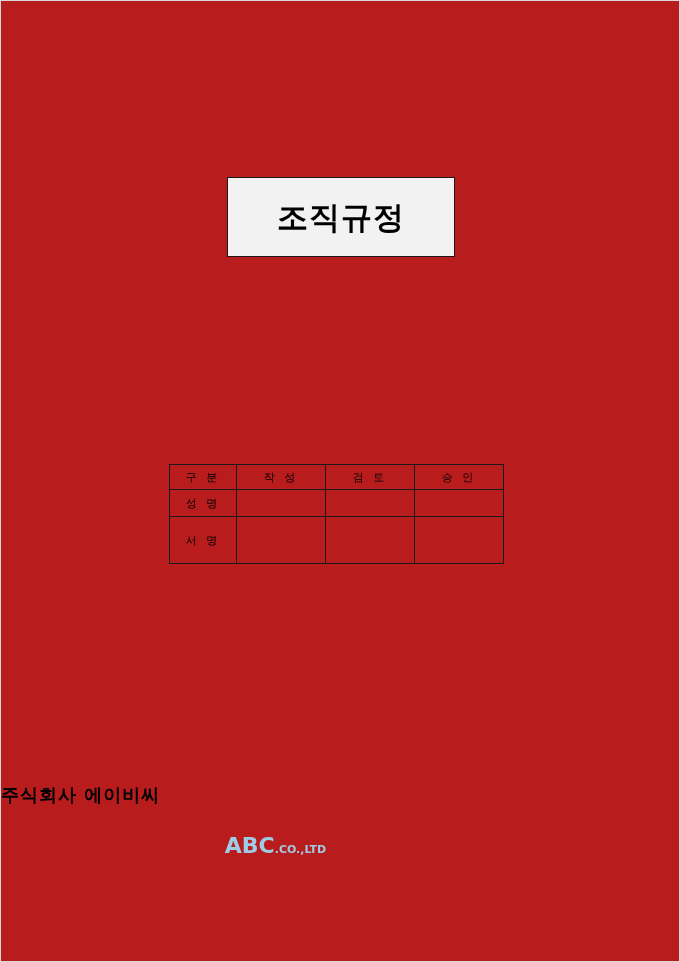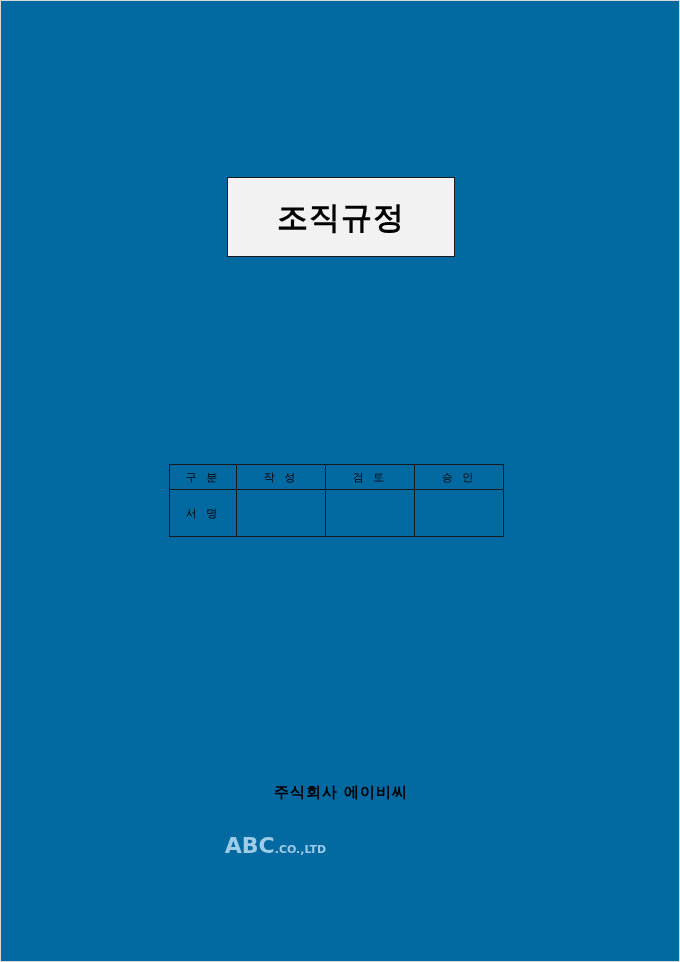--- a/index.html
+++ b/index.html
@@ -15,21 +15,21 @@
     overflow: hidden;
   }
   .page {
     position: absolute;
     left: 0;
     top: 0;
     width: 680px;
     height: 962px;
     border: 1px solid #d8d8d8;
     box-sizing: border-box;
-    background: #0369a1;
+    background: #b91c1c;
   }
 
   
   .title-box {
     position: absolute;
     left: 226px;
     top: 176px;
     width: 228px;
     height: 80px;
     background: #f2f2f2;
@@ -78,22 +78,21 @@
 
   .sp { letter-spacing: 3px; }
   .cell-empty { }
 
   
   .company-ko {
     position: absolute;
     left: 0;
     top: 782px;
     width: 680px;
-    text-align: center;
-    font-size: 15px;
+    font-size: 18px;
     font-weight: bold;
     letter-spacing: 1px;
     color: #000;
     font-family: "DejaVu Sans", "Liberation Sans", sans-serif;
   }
   .logo-wrap {
     position: absolute;
     left: 0;
     top: 832px;
     width: 549px;
@@ -132,20 +131,26 @@
         <col class="c2">
         <col class="c3">
     </colgroup>
     <tbody>
       <tr class="head">
         <td class="sp">구 분</td>
         <td class="sp">작 성</td>
         <td class="sp">검 토</td>
         <td class="sp">승 인</td>
       </tr>
+      <tr class="r1">
+        <td class="sp">성 명</td>
+        <td class="cell-empty"></td>
+        <td class="cell-empty"></td>
+        <td class="cell-empty"></td>
+      </tr>
       <tr class="r3">
         <td class="sp">서 명</td>
         <td class="cell-empty"></td>
         <td class="cell-empty"></td>
         <td class="cell-empty"></td>
       </tr>
     </tbody>
   </table>
 
   <div class="company-ko">주식회사 에이비씨</div>

